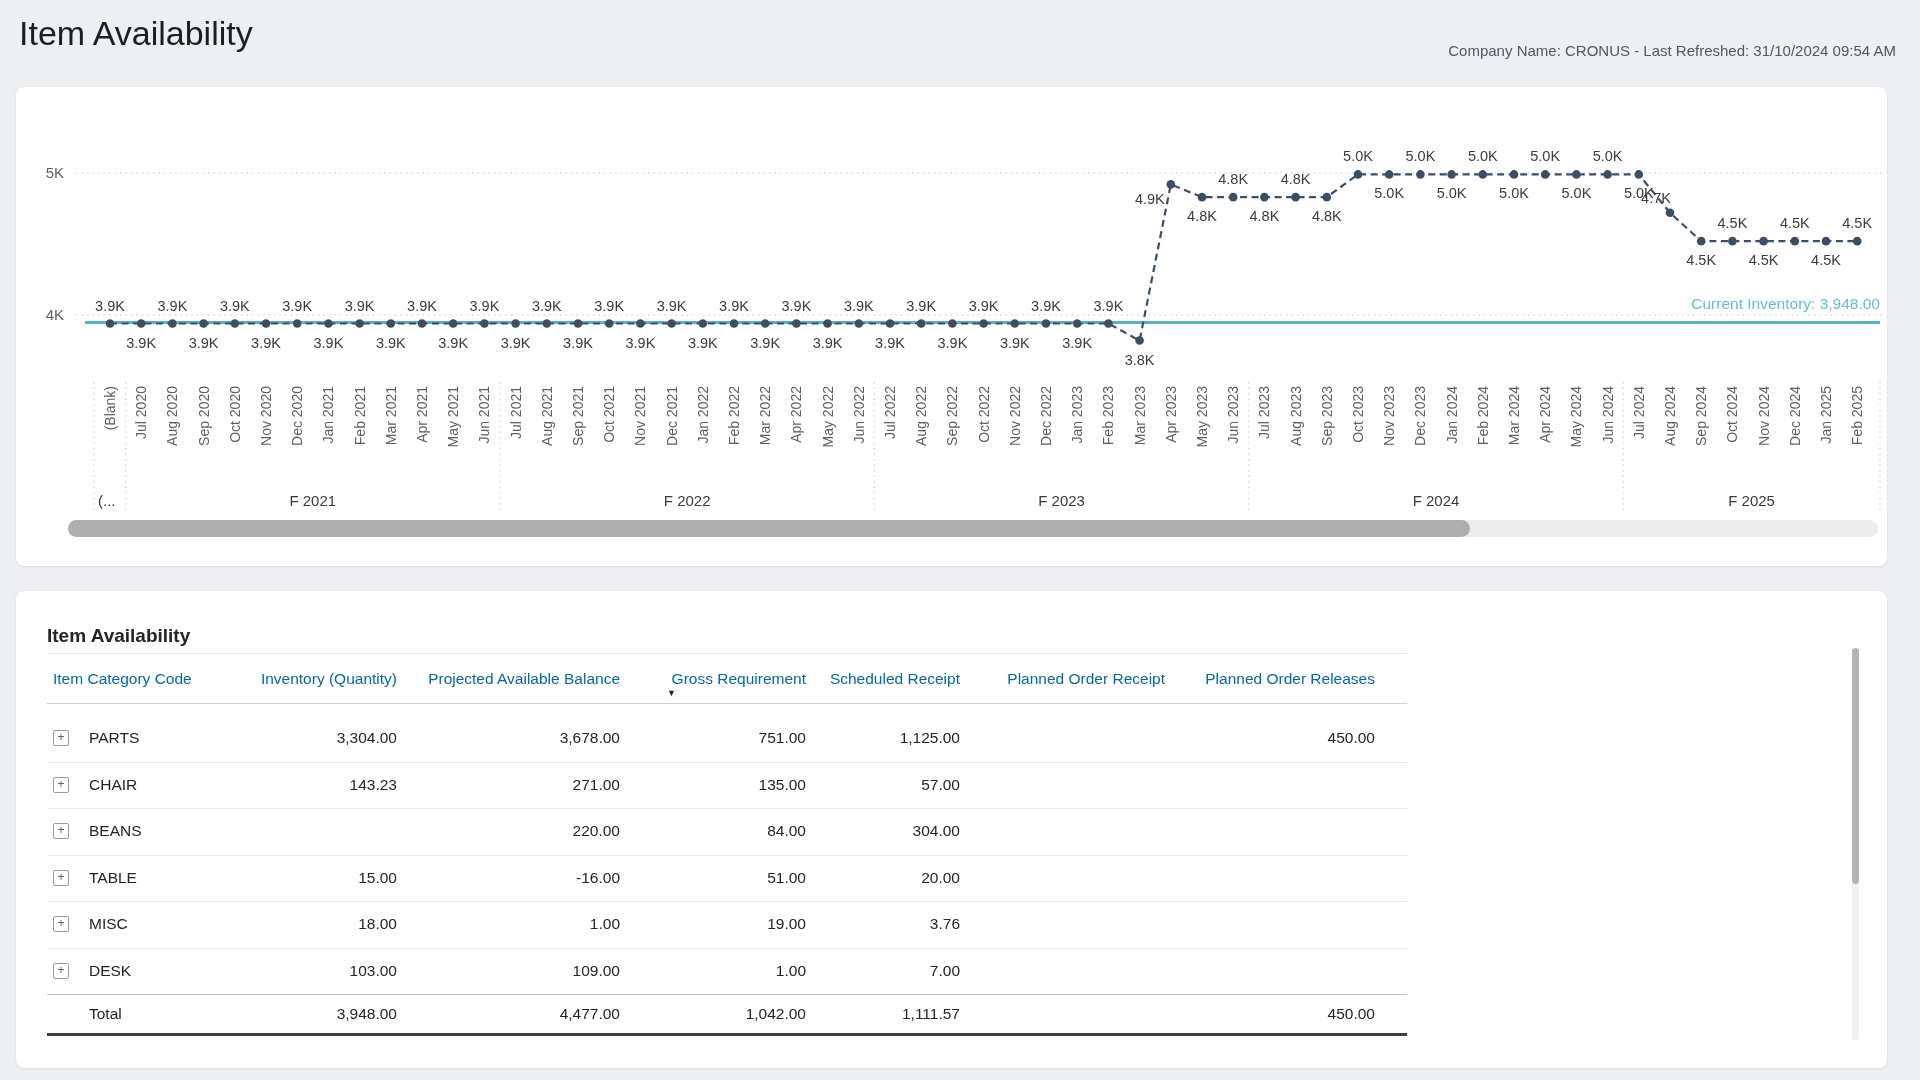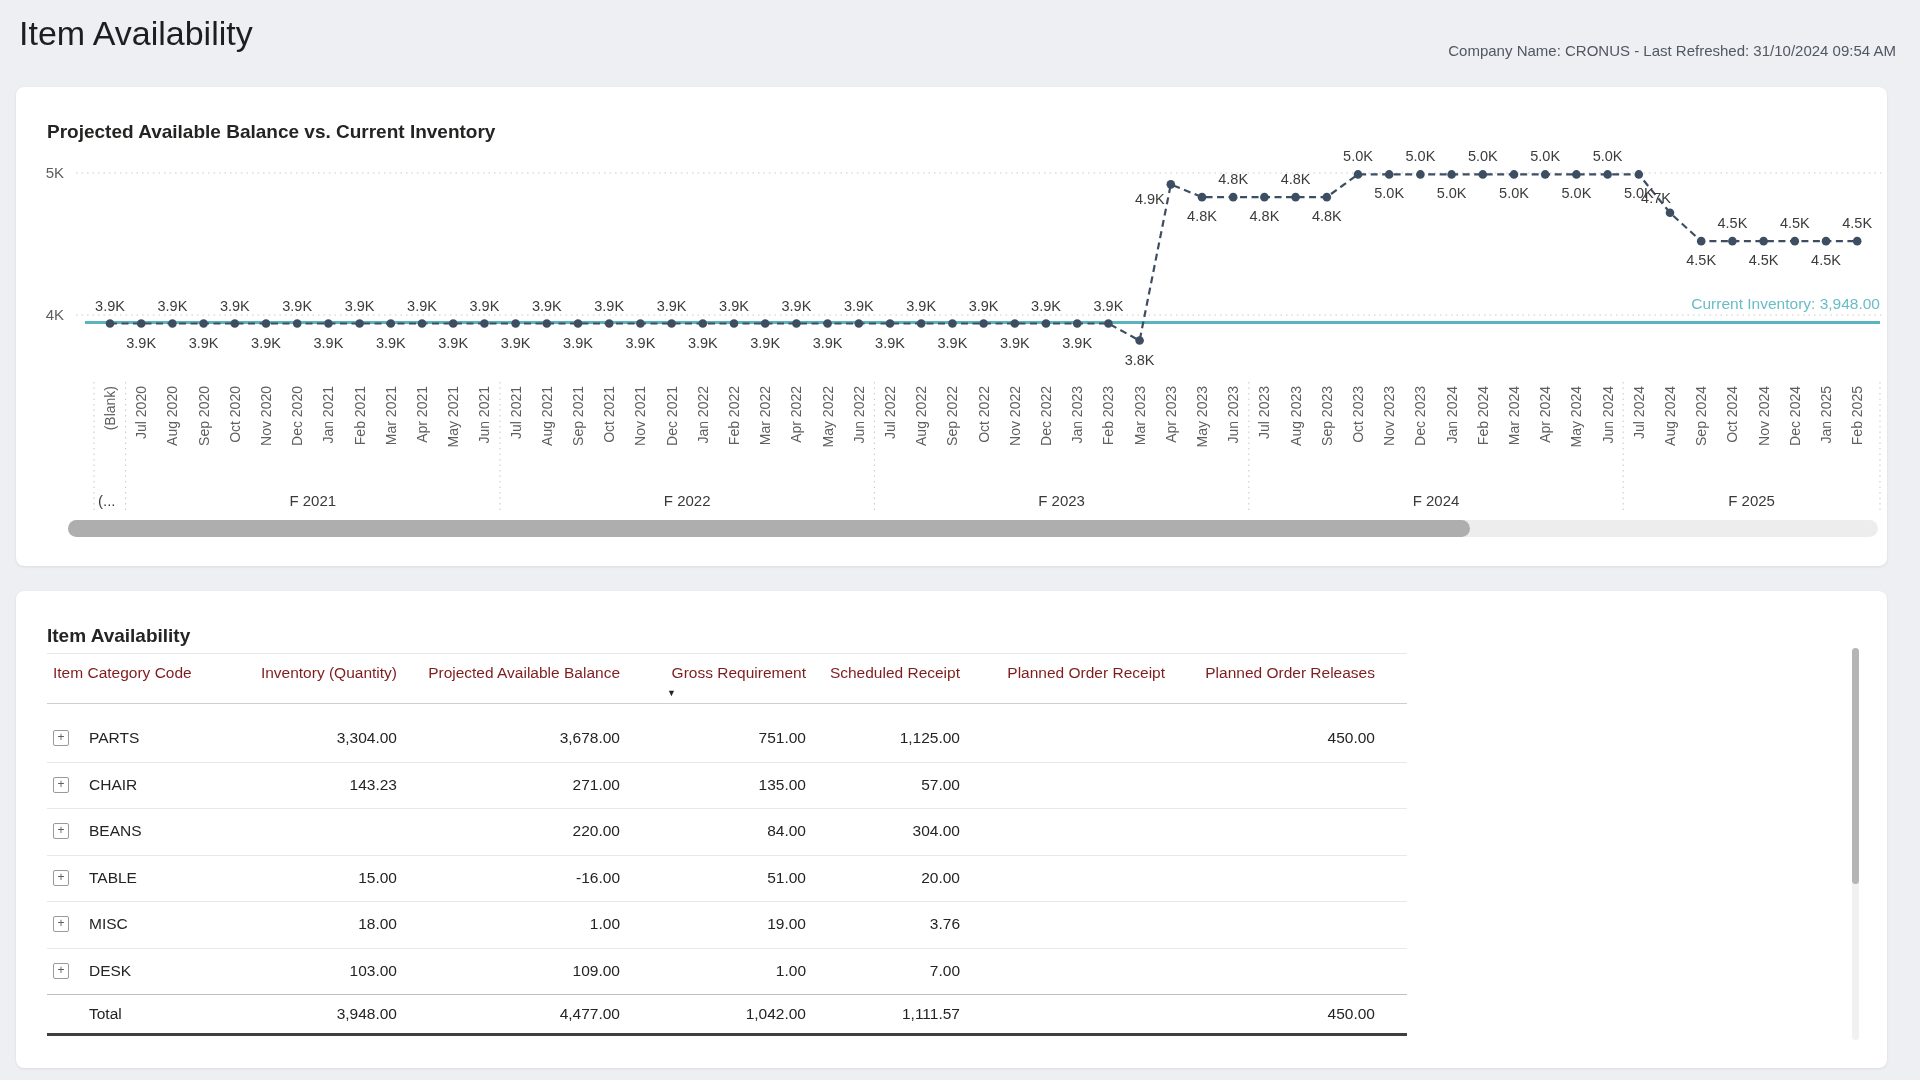--- a/index.html
+++ b/index.html
@@ -20,34 +20,33 @@
   #chart-hscroll{position:absolute;left:52px;top:433px;width:1810px;height:17px;background:#EDEDED;border-radius:9px}
   #chart-hscroll .thumb{position:absolute;left:0;top:0;height:17px;width:1402px;background:#AEAEAE;border-radius:9px}
   
   #tbl{position:absolute;left:31px;top:0;width:1360px;height:477px;font-size:15.5px}
   .hline{position:absolute;left:0;width:1360px;height:1px;background:#E8E8E8}
   .trow{position:absolute;left:0;width:1360px}
   .cell-num{position:absolute;top:0;text-align:center;white-space:nowrap}
   .cat{position:absolute;left:42px;top:0;white-space:nowrap}
   .exp{position:absolute;left:6px;top:50%;margin-top:-8px;width:14px;height:14px;border:1px solid #9a9a9a;
        border-radius:2px;color:#5f5f5f;font-size:12px;line-height:13px;text-align:center;background:#fff;cursor:pointer}
-  .hdr-label{position:absolute;top:3px;white-space:nowrap;color:#7f1d1d;cursor:pointer}
+  .hdr-label{position:absolute;top:9px;white-space:nowrap;color:#0369a1;cursor:pointer}
   #sort-arrow{position:absolute;left:620px;top:27px;font-size:9px;color:#252423}
   #tbl-vscroll{position:absolute;left:1836px;top:57px;width:7px;height:392px;background:#F2F0F1;border-radius:4px}
   #tbl-vscroll .thumb{position:absolute;left:0;top:0;width:7px;height:236px;background:#B5B5B5;border-radius:4px}
   text{font-family:"Liberation Sans",sans-serif}
 </style>
 </head>
 <body>
 
 <div id="page-title">Item Availability</div>
 <div id="page-meta">Company Name: CRONUS - Last Refreshed: 31/10/2024 09:54 AM</div>
 
 <div class="card" id="chart-card">
-  <div class="panel-title">Projected Available Balance vs. Current Inventory</div>
   <svg id="chart-plot" width="1846" height="230" viewBox="0 0 1846 230">
       <line x1="36" y1="26" x2="1842" y2="26" stroke="#CBCBCB" stroke-width="1.1" stroke-dasharray="1.5 4"></line>
       <text x="24" y="31" text-anchor="end" font-size="15" fill="#605E5C">5K</text>
       <line x1="36" y1="168" x2="1842" y2="168" stroke="#CBCBCB" stroke-width="1.1" stroke-dasharray="1.5 4"></line>
       <text x="24" y="173" text-anchor="end" font-size="15" fill="#605E5C">4K</text>
       <line x1="45" y1="175.38400000000001" x2="1840" y2="175.38400000000001" stroke="#5AB4BE" stroke-width="3"></line>
       <text x="1840" y="162.38400000000001" text-anchor="end" font-size="15.5" fill="#68BCC8">Current Inventory: 3,948.00</text>
       <path d="M70.0 176.5 L101.2 176.5 L132.4 176.5 L163.6 176.5 L194.8 176.5 L226.0 176.5 L257.2 176.5 L288.4 176.5 L319.6 176.5 L350.8 176.5 L382.0 176.5 L413.2 176.5 L444.4 176.5 L475.6 176.5 L506.8 176.5 L538.0 176.5 L569.2 176.5 L600.4 176.5 L631.6 176.5 L662.8 176.5 L694.0 176.5 L725.2 176.5 L756.4 176.5 L787.6 176.5 L818.8 176.5 L850.0 176.5 L881.2 176.5 L912.4 176.5 L943.6 176.5 L974.8 176.5 L1006.0 176.5 L1037.2 176.5 L1068.4 176.5 L1099.6 193.6 L1130.8 37.4 L1162.0 50.1 L1193.2 50.1 L1224.4 50.1 L1255.6 50.1 L1286.8 50.1 L1318.0 27.4 L1349.2 27.4 L1380.4 27.4 L1411.6 27.4 L1442.8 27.4 L1474.0 27.4 L1505.2 27.4 L1536.4 27.4 L1567.6 27.4 L1598.8 27.4 L1630.0 65.8 L1661.2 94.2 L1692.4 94.2 L1723.6 94.2 L1754.8 94.2 L1786.0 94.2 L1817.2 94.2" fill="none" stroke="#3D4E63" stroke-width="2.2" stroke-dasharray="7 4.5"></path>
       <circle cx="70" cy="176.51999999999998" r="4.3" fill="#3D4E63"></circle>
       <text x="70" y="163.51999999999998" text-anchor="middle" font-size="14.5" fill="#3C3C3C">3.9K</text>

